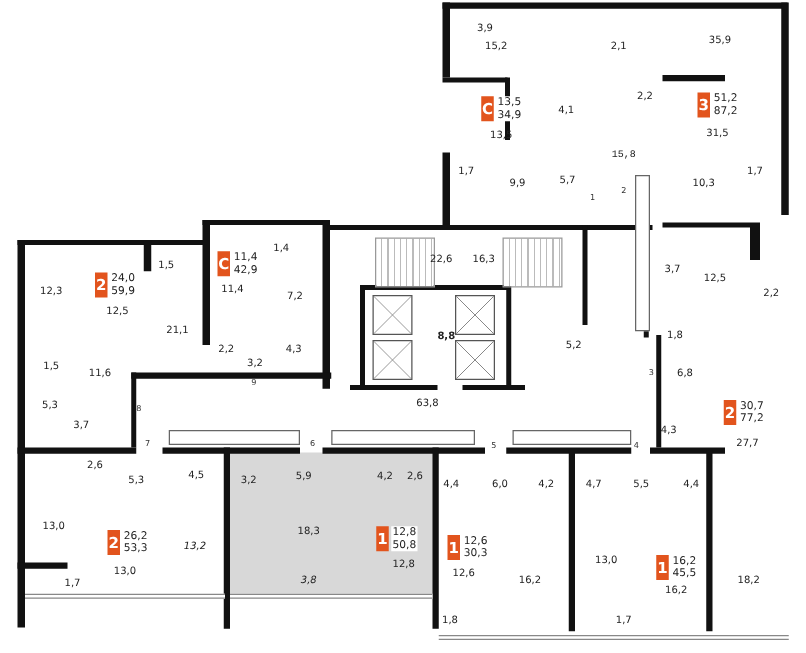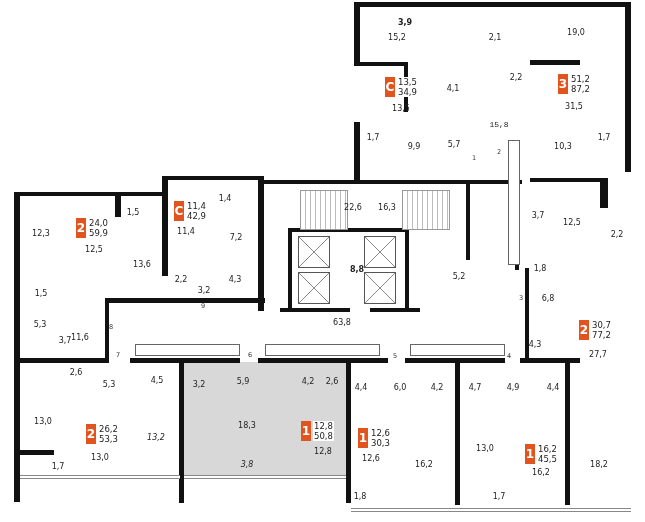--- a/index.html
+++ b/index.html
@@ -75,46 +75,46 @@
   <div class="wall" style="left:346px;top:358px;width:5px;height:145px;"></div>
   <div class="wall" style="left:455px;top:360px;width:5px;height:145px;"></div>
   <div class="wall" style="left:565px;top:360px;width:5px;height:145px;"></div>
   <div class="wall" style="left:14px;top:450px;width:40px;height:5px;"></div>
 
   <div class="win" style="left:20px;top:475px;width:160px;height:4px;"></div>
   <div class="win" style="left:184px;top:475px;width:162px;height:4px;"></div>
   <div class="win" style="left:351px;top:508px;width:280px;height:4px;"></div>
 
   <div class="room" style="left:397px;top:37px;">15,2</div>
-  <div class="room" style="left:405px;top:22px;font-weight:bold;">3,9</div>
+  <div class="room" style="left:388px;top:22px;">3,9</div>
   <div class="room" style="left:495px;top:37px;">2,1</div>
-  <div class="room" style="left:576px;top:32px;">19,0</div>
+  <div class="room" style="left:576px;top:32px;">35,9</div>
   <div class="room" style="left:401px;top:108px;">13,5</div>
   <div class="room" style="left:453px;top:88px;">4,1</div>
   <div class="room" style="left:516px;top:77px;">2,2</div>
   <div class="room" style="left:574px;top:106px;">31,5</div>
   <div class="room" style="left:499px;top:124px;font-family:Liberation Mono, monospace;">15,8</div>
   <div class="room" style="left:373px;top:137px;">1,7</div>
   <div class="room" style="left:414px;top:146px;">9,9</div>
   <div class="room" style="left:454px;top:144px;">5,7</div>
   <div class="room" style="left:563px;top:146px;">10,3</div>
   <div class="room" style="left:604px;top:137px;">1,7</div>
 
   <div class="room" style="left:41px;top:233px;">12,3</div>
   <div class="room" style="left:94px;top:249px;">12,5</div>
   <div class="room" style="left:133px;top:212px;">1,5</div>
-  <div class="room" style="left:142px;top:264px;">13,6</div>
+  <div class="room" style="left:142px;top:264px;">21,1</div>
   <div class="room" style="left:186px;top:231px;">11,4</div>
   <div class="room" style="left:225px;top:198px;">1,4</div>
   <div class="room" style="left:236px;top:237px;">7,2</div>
   <div class="room" style="left:181px;top:279px;">2,2</div>
   <div class="room" style="left:204px;top:290px;">3,2</div>
   <div class="room" style="left:235px;top:279px;">4,3</div>
   <div class="room" style="left:41px;top:293px;">1,5</div>
-  <div class="room" style="left:80px;top:298px;margin-top:39px;">11,6</div>
+  <div class="room" style="left:80px;top:298px;">11,6</div>
   <div class="room" style="left:40px;top:324px;">5,3</div>
   <div class="room" style="left:65px;top:340px;">3,7</div>
 
   <div class="room" style="left:353px;top:207px;">22,6</div>
   <div class="room" style="left:387px;top:207px;">16,3</div>
   <div class="room" style="left:357px;top:269px;font-weight:bold;">8,8</div>
   <div class="room" style="left:459px;top:276px;">5,2</div>
   <div class="room" style="left:342px;top:322px;">63,8</div>
   <div class="room" style="left:538px;top:215px;">3,7</div>
   <div class="room" style="left:572px;top:222px;">12,5</div>
@@ -137,21 +137,21 @@
   <div class="room" style="left:247px;top:425px;">18,3</div>
   <div class="room" style="left:247px;top:464px;font-style:italic;">3,8</div>
   <div class="room" style="left:308px;top:381px;">4,2</div>
   <div class="room" style="left:332px;top:381px;">2,6</div>
   <div class="room" style="left:323px;top:451px;">12,8</div>
 
   <div class="room" style="left:361px;top:387px;">4,4</div>
   <div class="room" style="left:400px;top:387px;">6,0</div>
   <div class="room" style="left:437px;top:387px;">4,2</div>
   <div class="room" style="left:475px;top:387px;">4,7</div>
-  <div class="room" style="left:513px;top:387px;">4,9</div>
+  <div class="room" style="left:513px;top:387px;">5,5</div>
   <div class="room" style="left:553px;top:387px;">4,4</div>
   <div class="room" style="left:371px;top:458px;">12,6</div>
   <div class="room" style="left:424px;top:464px;">16,2</div>
   <div class="room" style="left:485px;top:448px;">13,0</div>
   <div class="room" style="left:541px;top:472px;">16,2</div>
   <div class="room" style="left:599px;top:464px;">18,2</div>
   <div class="room" style="left:360px;top:496px;">1,8</div>
   <div class="room" style="left:499px;top:496px;">1,7</div>
 
   <div class="door" style="left:474px;top:158px;">1</div>

